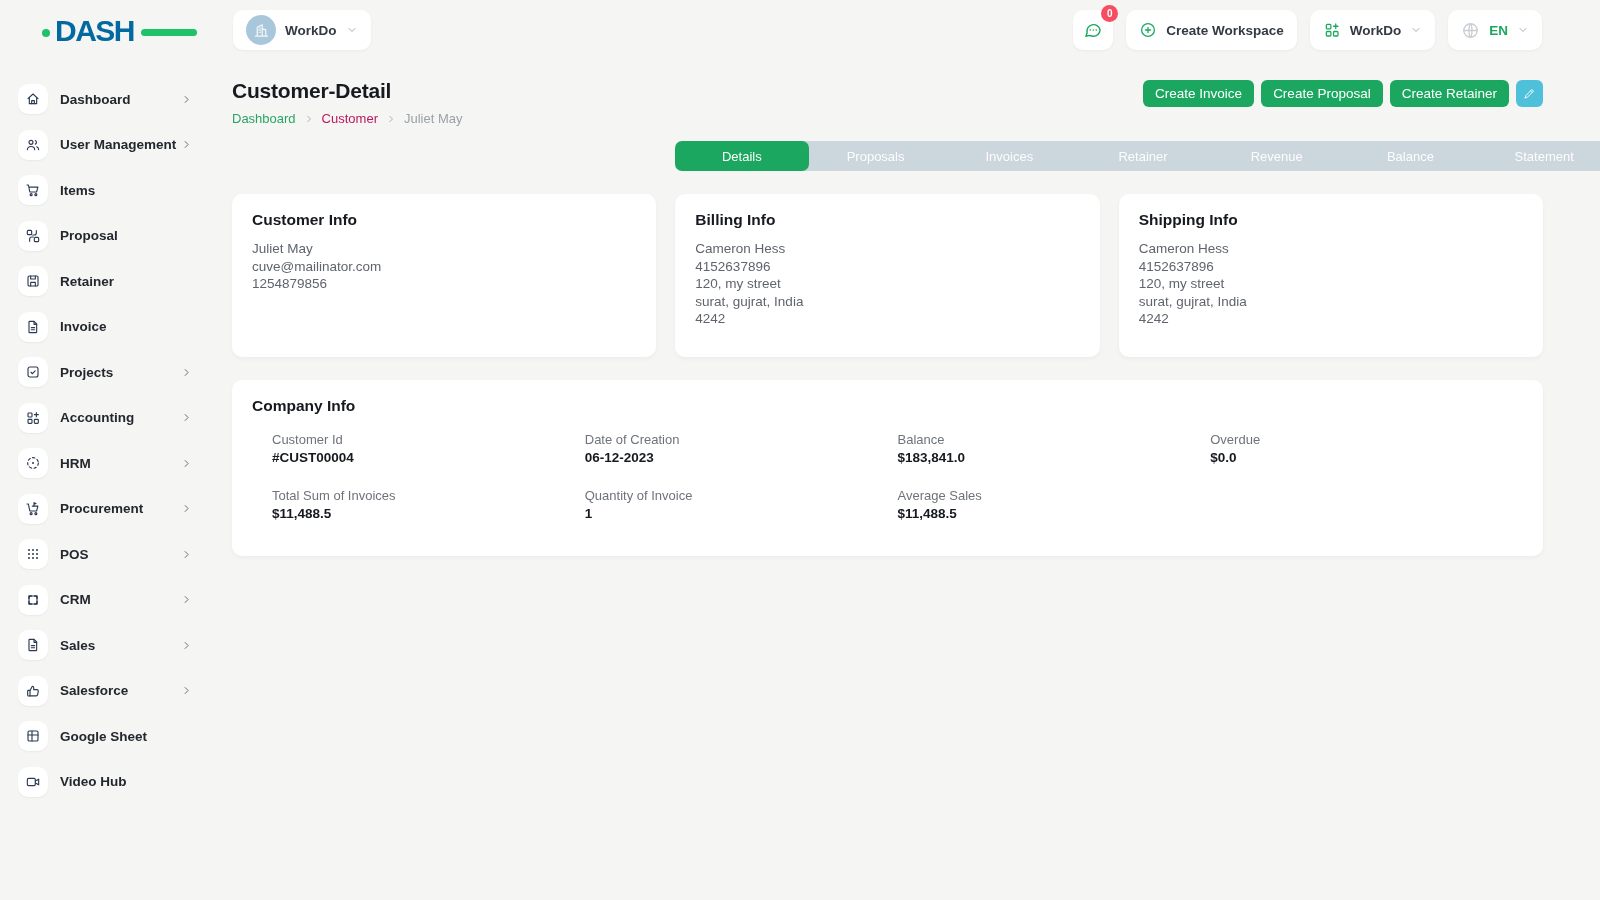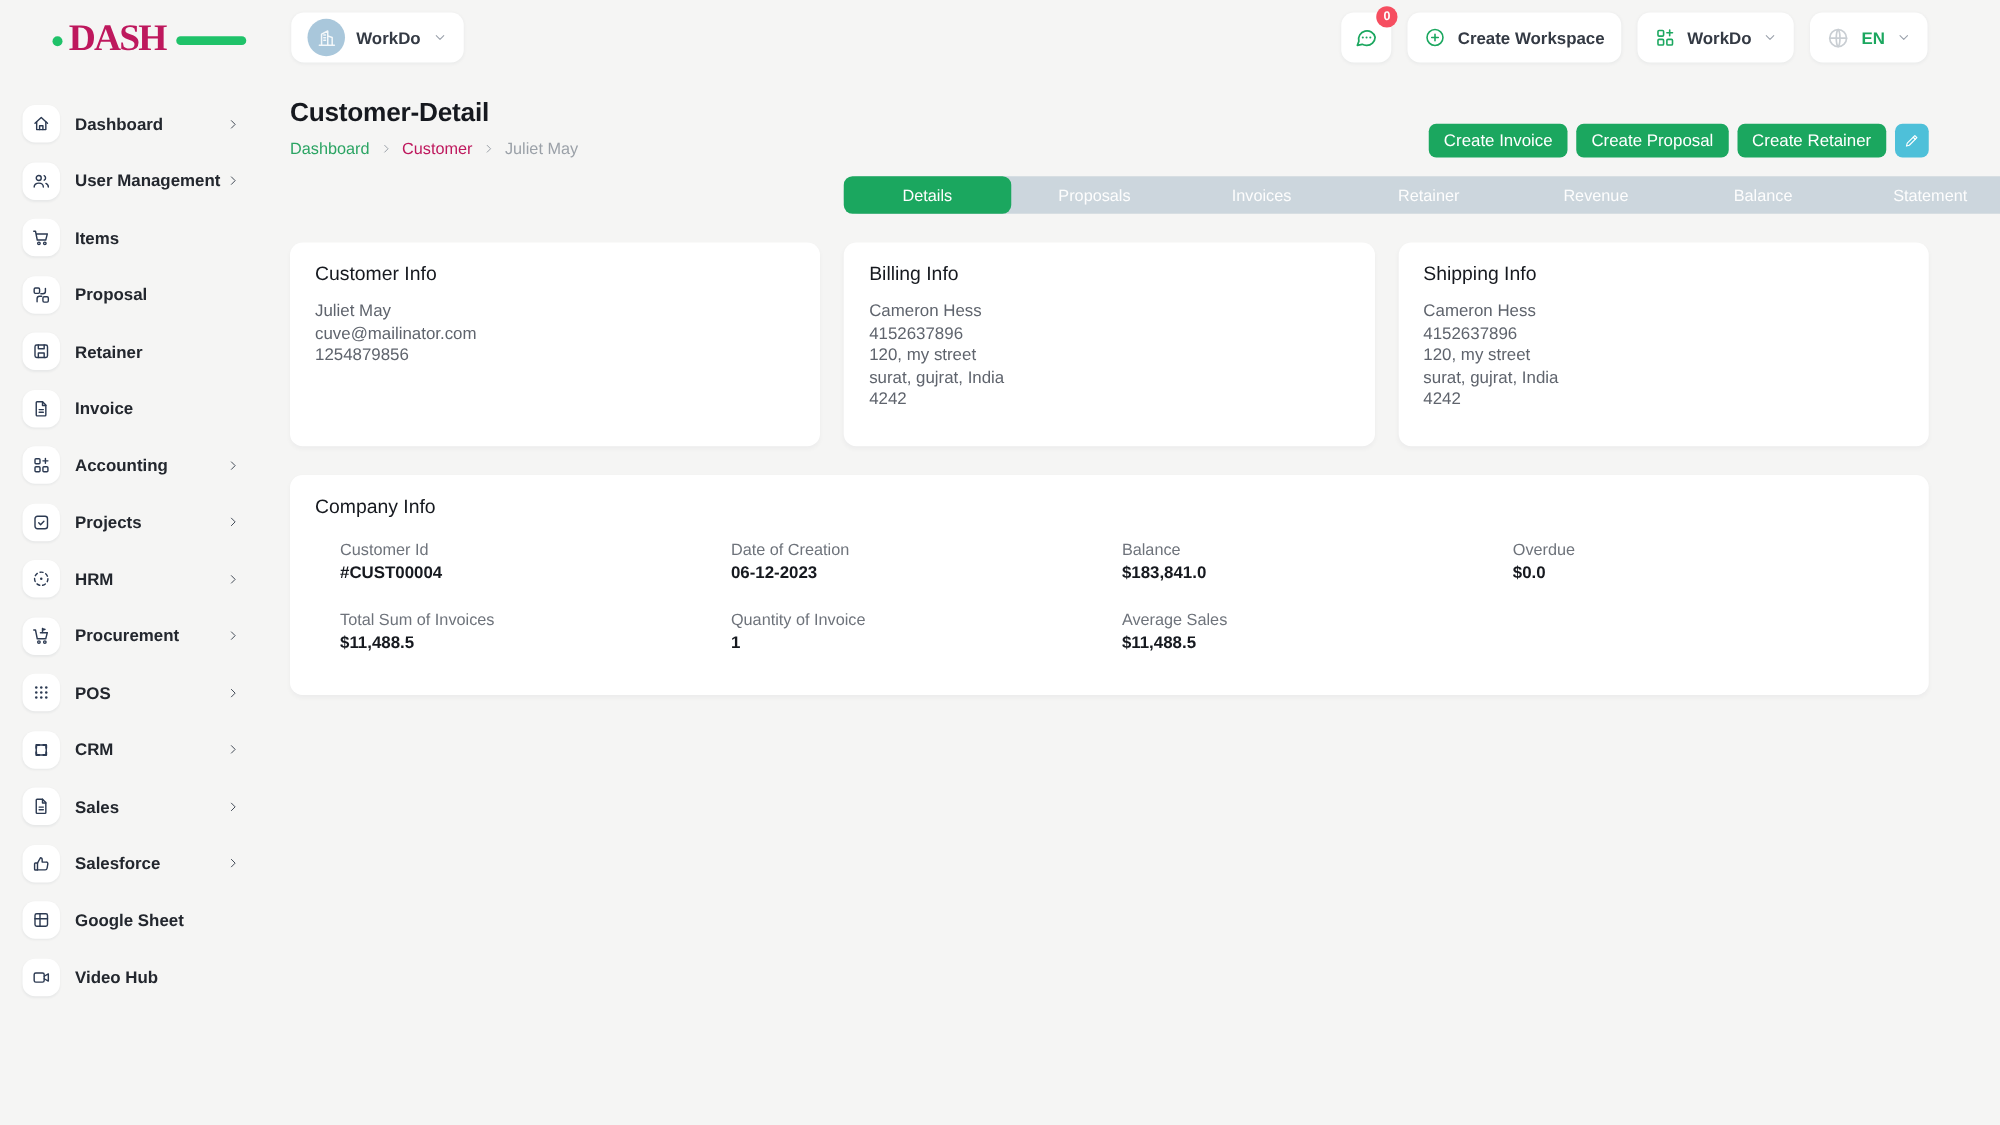--- a/index.html
+++ b/index.html
@@ -10,22 +10,22 @@
     color: #181c22;
     overflow: hidden;
     position: relative;
   }
   svg { display:block; }
 
   
   .topbar { position:absolute; left:0; top:0; width:1600px; height:60px; }
   .logo { position:absolute; left:55px; top:14px; width:110px; height:34px; }
   .logo-text {
-    font-size:30px; font-weight:800; letter-spacing:-1.5px; color:#be185d;
-    line-height:34px; position:relative; z-index:1;font-family:Liberation Serif, serif;
+    font-size:30px; font-weight:800; letter-spacing:-1.5px; color:#0369a1;
+    line-height:34px; position:relative; z-index:1;
   }
   .logo-dot { position:absolute; left:-13px; top:15px; width:8px; height:8px; border-radius:50%; background:#1fc269; }
   .logo-bar { position:absolute; right:-32px; top:15px; width:56px; height:7px; border-radius:4px; background:#1fc269; z-index:2; }
 
   .pill {
     background:#fff; border-radius:10px; box-shadow:0 1px 3px rgba(20,30,50,.05);
     display:flex; align-items:center; height:40px; padding:0 13px; gap:9px;
     cursor:pointer;
   }
   .ws-select { position:absolute; left:233px; top:10px; }
@@ -48,21 +48,21 @@
   .sidebar { position:absolute; left:0; top:84px; width:212px; display:flex; flex-direction:column; gap:15.5px; }
   .nav-item { display:flex; align-items:center; height:30px; padding-left:18px; padding-right:20px; cursor:pointer; }
   .nav-ic { width:30px; height:30px; background:#fff; border-radius:10px; box-shadow:0 1px 2px rgba(20,30,50,.06);
     display:flex; align-items:center; justify-content:center; color:#2c3a52; flex:none; }
   .nav-ic svg { width:16px; height:16px; }
   .nav-label { margin-left:12px; font-size:13.5px; font-weight:700; color:#23272e; white-space:nowrap; }
   .nav-chev { margin-left:auto; color:#3f4753; } .nav-chev svg { width:11px; height:11px; }
 
   
   .main { position:absolute; left:232px; top:79px; width:1311px; }
-  .page-head { display:flex; align-items:flex-end; }
+  .page-head { display:flex; align-items:flex-start; }
   .page-title { font-size:21px; font-weight:700; color:#16191f; letter-spacing:-.2px; }
   .breadcrumb { margin-top:8px; display:flex; align-items:center; gap:8px; font-size:13px; }
   .bc-link { color:#2ba463; text-decoration:none; cursor:pointer; }
   .bc-sep { color:#8f969e; } .bc-sep svg { width:10px; height:10px; }
   .bc-item { color:#be185d; }
   .bc-muted { color:#9ba1a8; }
 
   .head-actions { margin-left:auto; display:flex; gap:7px; align-items:flex-start; padding-top:1px; }
   .btn {
     background:#1ba75f; color:#fff; border:none; border-radius:6px; height:27px;
@@ -71,21 +71,21 @@
   .btn-edit { background:#4ec0d9; width:27px; padding:0; display:flex; align-items:center; justify-content:center; }
   .btn-edit svg { width:13px; height:13px; }
 
   .tabs { margin-top:15px; margin-left:443px; width:936px; height:30px; background:#ccd6dd; border-radius:12px; display:flex; }
   .tab { flex:1; display:flex; align-items:center; justify-content:center; font-size:13px; color:#fdfdfd; cursor:pointer; border-radius:7px; }
   .tab.active { background:#1ba75f; font-weight:400; }
 
   .cards-row { margin-top:23px; display:grid; grid-template-columns:1fr 1fr 1fr; gap:19px; }
   .card { background:#fff; border-radius:10px; box-shadow:0 2px 4px rgba(20,30,50,.04); padding:17px 20px; }
   .cards-row .card { height:163px; }
-  .card-title { font-size:15.5px; font-weight:400; color:#16191f; margin-bottom:11px; }
+  .card-title { font-size:15.5px; font-weight:700; color:#16191f; margin-bottom:11px; }
   .card-line { font-size:13.5px; color:#5f646d; line-height:17.5px; }
 
   .company-card { margin-top:23px; height:176px; }
   .fields-grid { margin-top:17px; padding-left:20px; display:grid; grid-template-columns:repeat(4,1fr); row-gap:23px; }
   .f-label { font-size:13px; color:#6e737b; }
   .f-value { margin-top:3px; font-size:13.5px; font-weight:700; color:#16191f; }
 </style>
 </head>
 <body>
 
@@ -236,41 +236,41 @@
           <path d="M7 3.5h6.5l4 4v12a1 1 0 0 1-1 1H7a1 1 0 0 1-1-1v-15a1 1 0 0 1 1-1z"></path>
           <path d="M13.5 3.5V8h4"></path>
           <path d="M9.5 13h5M9.5 16.2h5"></path>
         </svg>
       </span>
     <span class="nav-label">Invoice</span>
   </div>
   <div class="nav-item">
     <span class="nav-ic">
         <svg viewBox="0 0 24 24" fill="none" stroke="currentColor" stroke-width="1.7" stroke-linecap="round" stroke-linejoin="round">
+          <rect x="4.5" y="4.5" width="15" height="15" rx="3"></rect>
+          <path d="M9 12.4l2.2 2.2 4-4.2"></path>
+        </svg>
+      </span>
+    <span class="nav-label">Projects</span>
+    <span class="nav-chev">
+        <svg viewBox="0 0 24 24" fill="none" stroke="currentColor" stroke-width="1.7" stroke-linecap="round" stroke-linejoin="round">
+          <path d="M9 5.5l6.5 6.5L9 18.5"></path>
+        </svg>
+      </span>
+  </div>
+  <div class="nav-item">
+    <span class="nav-ic">
+        <svg viewBox="0 0 24 24" fill="none" stroke="currentColor" stroke-width="1.7" stroke-linecap="round" stroke-linejoin="round">
           <rect x="4.5" y="4.5" width="6" height="6" rx="1.2"></rect>
           <rect x="4.5" y="14" width="6" height="6" rx="1.2"></rect>
           <rect x="14" y="14" width="6" height="6" rx="1.2"></rect>
           <path d="M17 4v6M14 7h6"></path>
         </svg>
       </span>
     <span class="nav-label">Accounting</span>
-    <span class="nav-chev">
-        <svg viewBox="0 0 24 24" fill="none" stroke="currentColor" stroke-width="1.7" stroke-linecap="round" stroke-linejoin="round">
-          <path d="M9 5.5l6.5 6.5L9 18.5"></path>
-        </svg>
-      </span>
-  </div>
-  <div class="nav-item">
-    <span class="nav-ic">
-        <svg viewBox="0 0 24 24" fill="none" stroke="currentColor" stroke-width="1.7" stroke-linecap="round" stroke-linejoin="round">
-          <rect x="4.5" y="4.5" width="15" height="15" rx="3"></rect>
-          <path d="M9 12.4l2.2 2.2 4-4.2"></path>
-        </svg>
-      </span>
-    <span class="nav-label">Projects</span>
     <span class="nav-chev">
         <svg viewBox="0 0 24 24" fill="none" stroke="currentColor" stroke-width="1.7" stroke-linecap="round" stroke-linejoin="round">
           <path d="M9 5.5l6.5 6.5L9 18.5"></path>
         </svg>
       </span>
   </div>
   <div class="nav-item">
     <span class="nav-ic">
         <svg viewBox="0 0 24 24" fill="none" stroke="currentColor" stroke-width="1.7" stroke-linecap="round" stroke-linejoin="round">
           <circle cx="12" cy="12" r="8" stroke-dasharray="3.6 3.6"></circle>

